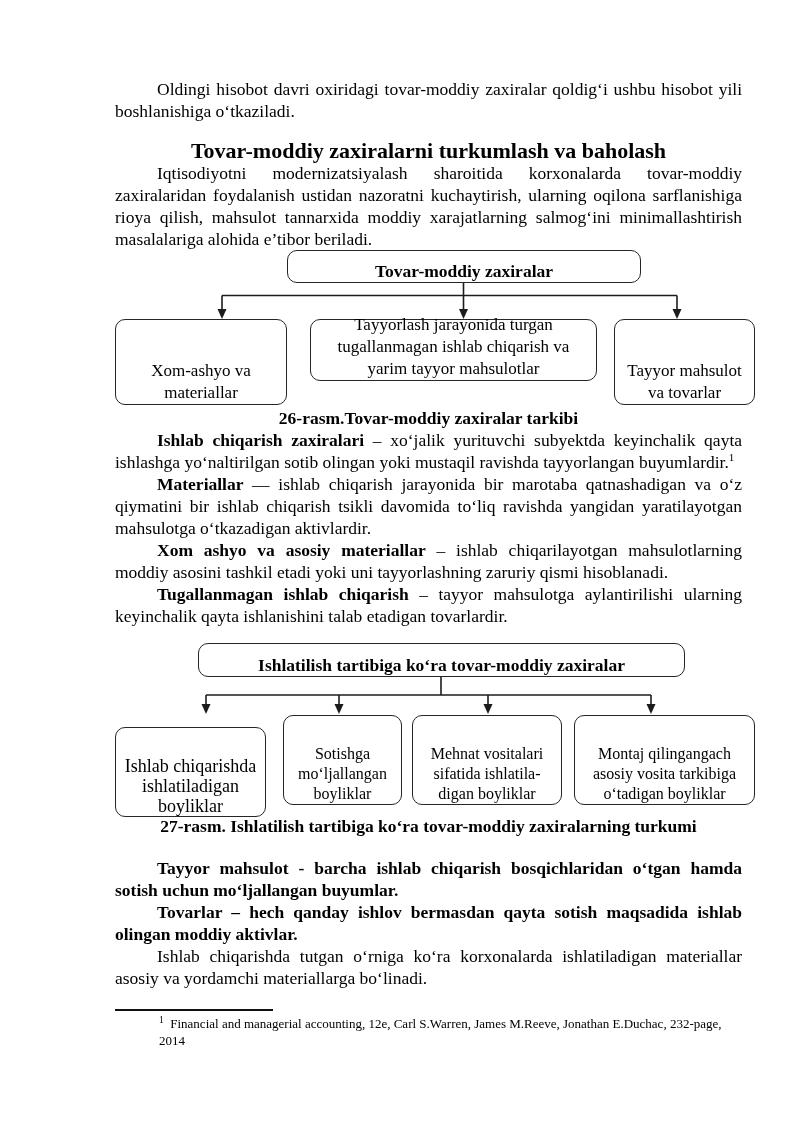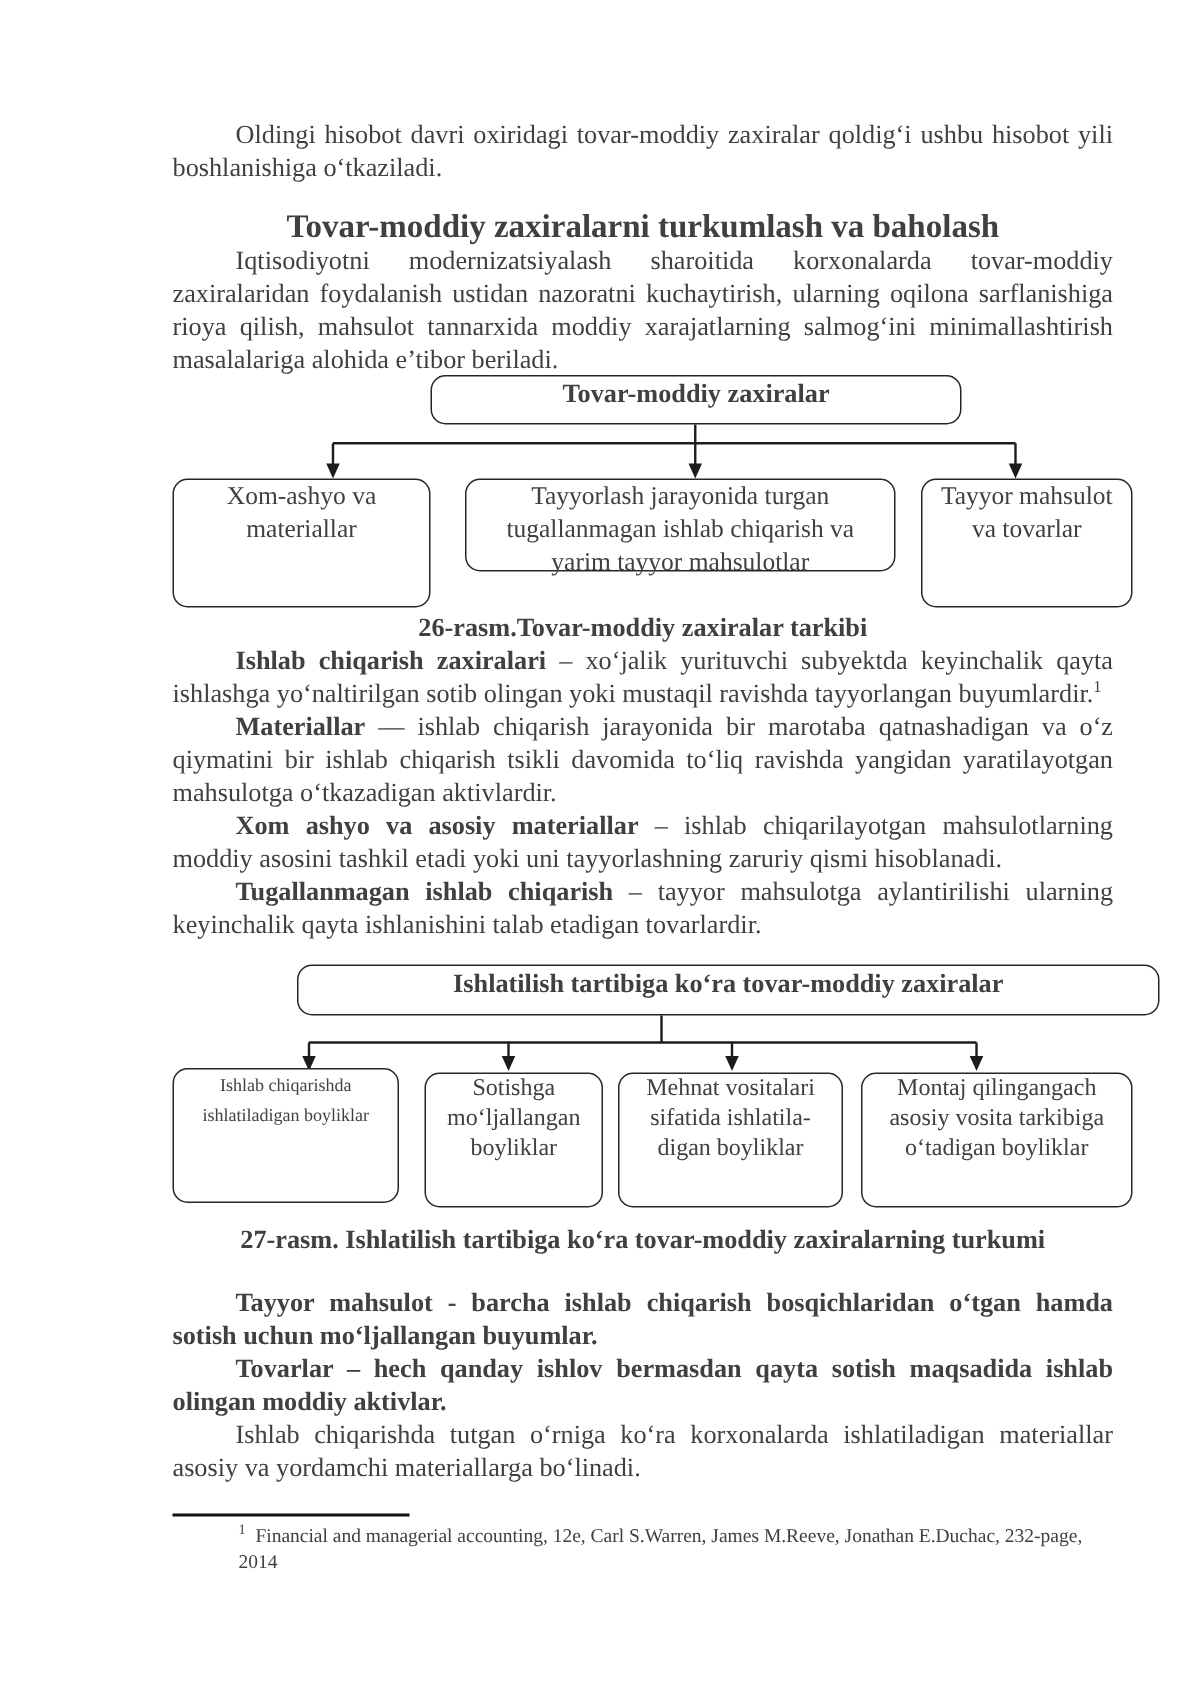--- a/index.html
+++ b/index.html
@@ -3,21 +3,21 @@
 <meta charset="utf-8">
 <style>
   html, body { margin: 0; padding: 0; background: #ffffff; }
   .page {
     position: relative;
     width: 800px;
     height: 1131px;
     background: #ffffff;
     overflow: hidden;
     font-family: "Liberation Serif", "DejaVu Serif", serif;
-    color: #404040;
+    color: #000000;
   }
   .content {
     padding: 78px 58px 0 115px; 
     font-size: 17.5px;
     line-height: 22px;
   }
   p { margin: 0; }
   .body {
     text-align: justify;
     text-indent: 42px;
@@ -42,31 +42,31 @@
   }
   .diagram1 { height: 155px; }
   .diagram2 { height: 162px; margin-top: 16px; }
   .dbox {
     position: absolute;
     box-sizing: border-box;
     border: 1.5px solid #262626;
     border-radius: 10px;
     background: #ffffff;
     display: flex;
-    align-items: flex-start;
+    align-items: flex-end;
     justify-content: center;
     text-align: center;
   }
   .rootbox { font-weight: bold; font-size: 17.5px; }
   .d1-root { left: 287px; top: 0;    width: 354px; height: 33px; }
   .d1-c0   { left: 115px; top: 69px; width: 172px; height: 86px; font-size: 17px; line-height: 22px; }
   .d1-c1   { left: 310px; top: 69px; width: 287px; height: 62px; font-size: 17px; line-height: 22px; }
   .d1-c2   { left: 614px; top: 69px; width: 141px; height: 86px; font-size: 17px; line-height: 22px; }
-  .d2-root { left: 198px; top: 0;    width: 575px; height: 34px; font-family: Liberation Serif, serif; }
-  .d2-c0   { left: 115px; top: 69px; width: 151px; height: 90px; font-size: 12px; line-height: 20px; }
+  .d2-root { left: 198px; top: 0;    width: 487px; height: 34px; font-family: Liberation Serif, serif; }
+  .d2-c0   { left: 115px; top: 84px; width: 151px; height: 90px; font-size: 18px; line-height: 20px; }
   .d2-c1   { left: 283px; top: 72px; width: 119px; height: 90px; font-size: 16px; line-height: 20px; }
   .d2-c2   { left: 412px; top: 72px; width: 150px; height: 90px; font-size: 16px; line-height: 20px; }
   .d2-c3   { left: 574px; top: 72px; width: 181px; height: 90px; font-size: 16px; line-height: 20px; }
   .dbox .lbl { display: block; padding: 0 5px; }
   .connectors {
     position: absolute;
     left: 0; top: 0;
     pointer-events: none;
   }
   .caption {

